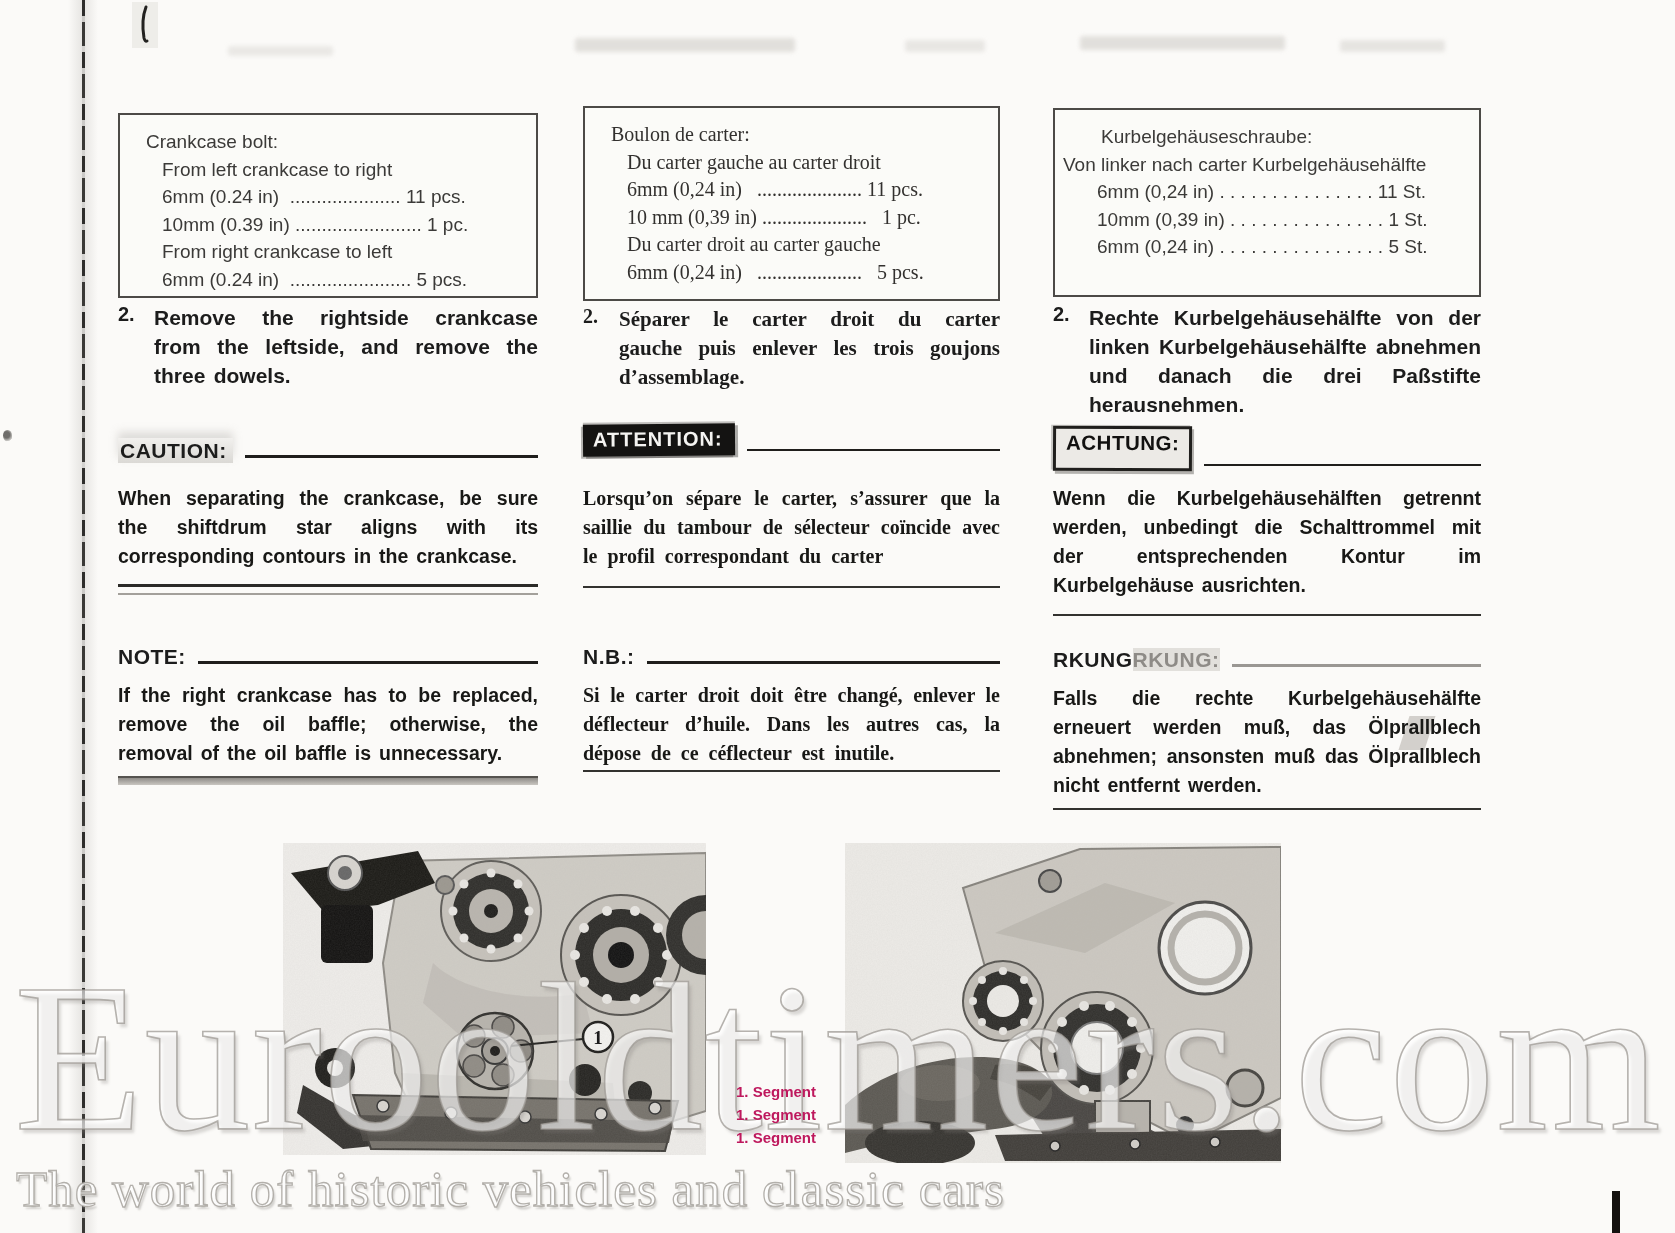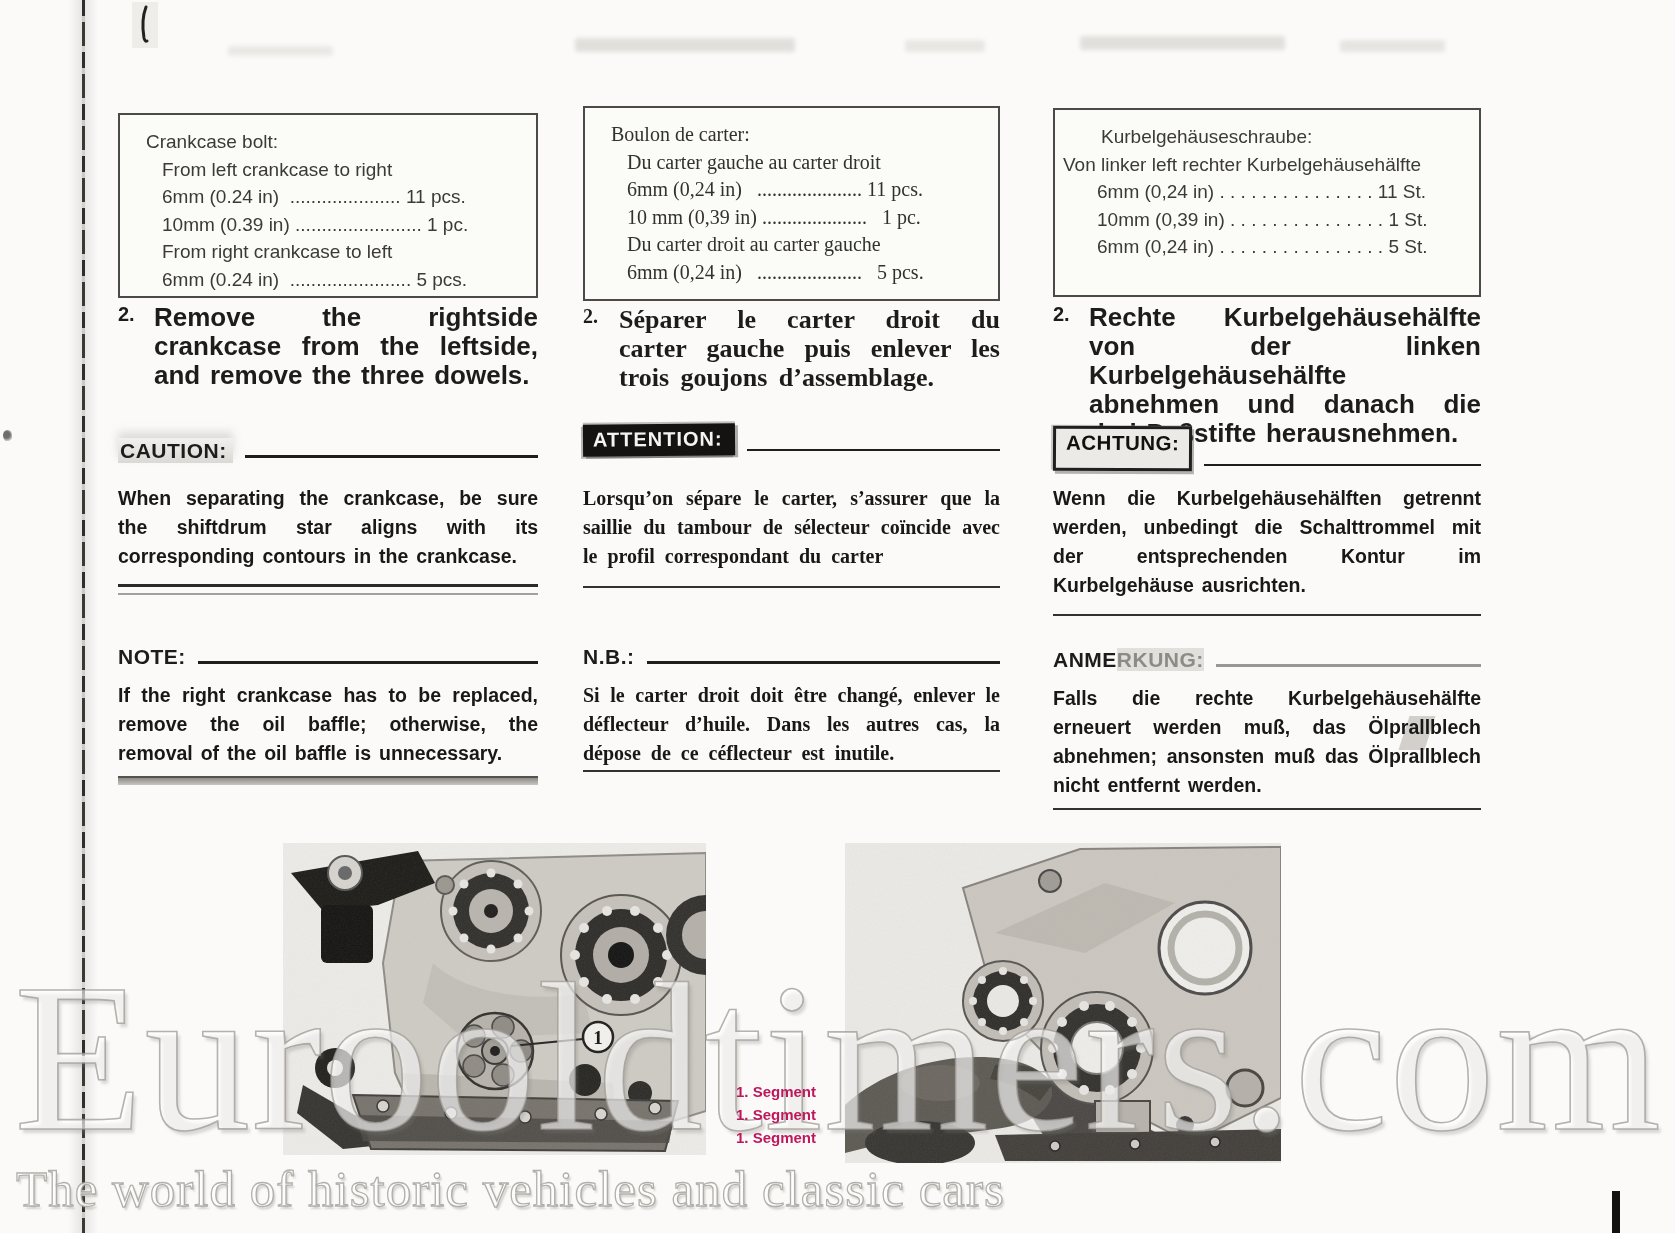--- a/index.html
+++ b/index.html
@@ -33,21 +33,21 @@
   .sans-box .spec-line{font-family:"Liberation Sans","DejaVu Sans",sans-serif;}
   .serif-box .spec-line{font-family:"Liberation Serif","DejaVu Serif",serif;font-size:20px;color:#33312f;}
   .ind-title{padding-left:26px;}
   .ind-item{padding-left:42px;}
   .ind-flush{padding-left:8px;}
   #col-de .ind-title{padding-left:46px;}
 
   
   .step{display:flex;}
   .step-no{flex:0 0 36px;font-weight:bold;font-size:20px;}
-  .step-text{flex:1;text-align:justify;font-weight:bold;font-size:26px;line-height:29px;word-spacing:2.5px;}
+  .step-text{flex:1;text-align:justify;font-weight:bold;font-size:21px;line-height:29px;word-spacing:2.5px;}
   .serif-col .step-no,.serif-col .step-text{font-family:"Liberation Serif","DejaVu Serif",serif;word-spacing:5px;}
 
   
   .head-row{display:flex;align-items:flex-end;}
   .head-label{font-weight:bold;font-size:21px;letter-spacing:.5px;white-space:nowrap;}
   .hl-smudge{background:linear-gradient(180deg,rgba(187,184,179,.15),rgba(187,184,179,.5));box-shadow:0 -6px 8px rgba(187,184,179,.45);padding:1px 6px 0 2px;}
   .head-rule{flex:1;border-bottom:3px solid #1f1e1c;margin:0 0 5px 12px;}
   .head-rule.gray{border-bottom-color:#9a9793;}
   .stamp-inv{display:inline-block;background:#141312;color:#f5f4f2;font-weight:bold;font-size:20px;
     padding:4px 12px 5px 10px;letter-spacing:1px;transform:rotate(-.5deg);
@@ -157,40 +157,40 @@
     <span class="head-label">N.B.:</span>
     <span class="head-rule"></span>
   </div>
   <div class="blk para" style="top:681px;">Si le carter droit doit être changé, enlever le déflecteur d’huile. Dans les autres cas, la dépose de ce céflecteur est inutile.</div>
   <div class="blk close-rule thin" style="top:770px;"></div>
 </div>
 
 <div class="col" id="col-de">
   <div class="blk spec-box sans-box" style="top:60px;height:172px;">
     <div class="spec-line ind-title">Kurbelgehäuseschraube:</div>
-    <div class="spec-line ind-flush">Von linker left rechter Kurbelgehäusehälfte</div>
+    <div class="spec-line ind-flush">Von linker nach carter Kurbelgehäusehälfte</div>
     <div class="spec-line ind-item">6mm (0,24 in) . . . . . . . . . . . . . . . 11 St.</div>
     <div class="spec-line ind-item">10mm (0,39 in) . . . . . . . . . . . . . . . 1 St.</div>
     <div class="spec-line ind-item">6mm (0,24 in) . . . . . . . . . . . . . . . . 5 St.</div>
   </div>
 
   <div class="blk step" style="top:303px;">
     <div class="step-no">2.</div>
     <div class="step-text">Rechte Kurbelgehäusehälfte von der linken Kurbelgehäusehälfte abnehmen und danach die drei Paßstifte herausnehmen.</div>
   </div>
 
   <div class="blk head-row" style="top:426px;">
     <span class="stamp-de">ACHTUNG:</span>
     <span class="head-rule" style="border-bottom-width:2.5px;"></span>
   </div>
   <div class="blk para" style="top:484px;">Wenn die Kurbelgehäusehälften getrennt werden, unbedingt die Schalttrommel mit der entsprechenden Kontur im Kurbelgehäuse ausrichten.</div>
   <div class="blk close-rule thin" style="top:614px;"></div>
 
   <div class="blk head-row" style="top:648px;">
-    <span class="head-label"><span>ANME</span><span class="label-light">RKUNG:</span></span>
+    <span class="head-label"><span>RKUNG</span><span class="label-light">RKUNG:</span></span>
     <span class="head-rule gray"></span>
   </div>
   <div class="blk para" style="top:684px;">Falls die rechte Kurbelgehäusehälfte erneuert werden muß, das Ölprallblech abnehmen; ansonsten muß das Ölprallblech nicht entfernt werden.</div>
   <div class="blk close-rule thin" style="top:808px;"></div>
 </div>
 
 <div class="photo" style="left:283px;top:843px;width:423px;height:312px;">
   <svg width="423" height="312" viewBox="0 0 423 312">
     <defs>
       <filter id="noiseL" x="0" y="0" width="100%" height="100%">

